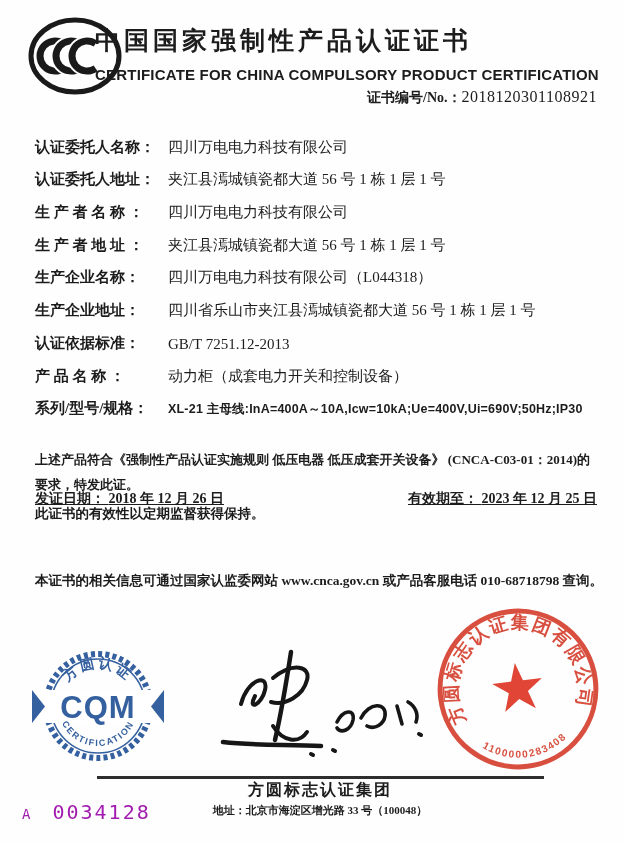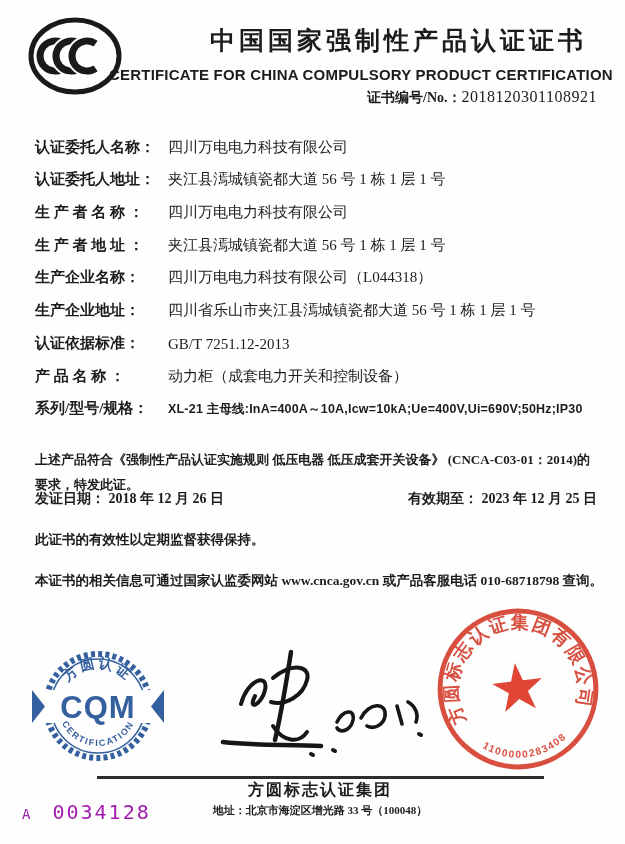--- a/index.html
+++ b/index.html
@@ -8,41 +8,41 @@
     position: relative;
     width: 625px; height: 844px;
     margin: 0 auto;
     background: #fefefe;
     overflow: hidden;
     font-family: "Liberation Serif", "DejaVu Serif", serif;
     color: #1c1c1c;
   }
   
   .ccc-logo { position:absolute; left:25px; top:14px; width:100px; height:85px; }
-  .title-block { position:absolute; left:109px; right:38px; top:24px; text-align:right; }
+  .title-block { position:absolute; left:95px; right:38px; top:24px; text-align:left; }
   .title-zh { font-size:25px; font-weight:600; letter-spacing:4px; white-space:nowrap; }
   .title-en { margin-top:9px; font-family:Liberation Sans, sans-serif;
               font-size:15px; font-weight:600; letter-spacing:0.2px; white-space:nowrap; }
   .cert-no { position:absolute; right:28px; top:88px; font-size:14px; font-weight:600; }
   .cert-no .num { font-size:16px; font-weight:500; letter-spacing:0.5px; }
 
   
   .fields { position:absolute; left:35px; top:124px; width:575px; }
   .frow { display:flex; align-items:flex-end; height:32.7px; }
   .flabel { flex:0 0 133px; font-size:15px; font-weight:700; white-space:nowrap; }
   .fvalue { font-size:15px; font-weight:500; white-space:nowrap; }
   .frow.small .fvalue { font-family:"Liberation Sans","DejaVu Sans",sans-serif;
                         font-size:12.5px; font-weight:600; letter-spacing:0.2px; }
 
   .statement { position:absolute; left:35px; top:447px; width:562px;
                font-size:13px; font-weight:600; line-height:25px; }
 
   .dates { position:absolute; left:35px; right:28px; top:490px; display:flex;
-           justify-content:space-between; font-size:14px; font-weight:600; }
-  .validity { position:absolute; left:35px; top:531px; font-size:13.5px; font-weight:600; }
+           justify-content:space-between; font-size:14px; font-weight:600;text-decoration:underline; }
+  .validity { position:absolute; left:35px; top:505px; font-size:13.5px; font-weight:600; }
   .info-note { position:absolute; left:35px; top:556px; width:575px;
                font-size:13.5px; font-weight:600;margin-top:16px; }
 
   
   .cqm-logo { position:absolute; left:32px; top:645px; width:132px; height:122px; }
   .signature { position:absolute; left:215px; top:622px; width:212px; height:152px; }
   .red-seal { position:absolute; left:427px; top:598px; width:182px; height:182px;
               opacity:0.92; mix-blend-mode:multiply; }
 
   

